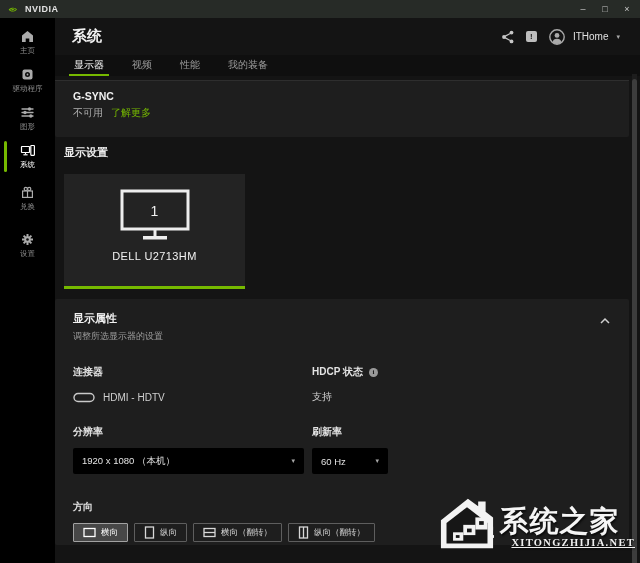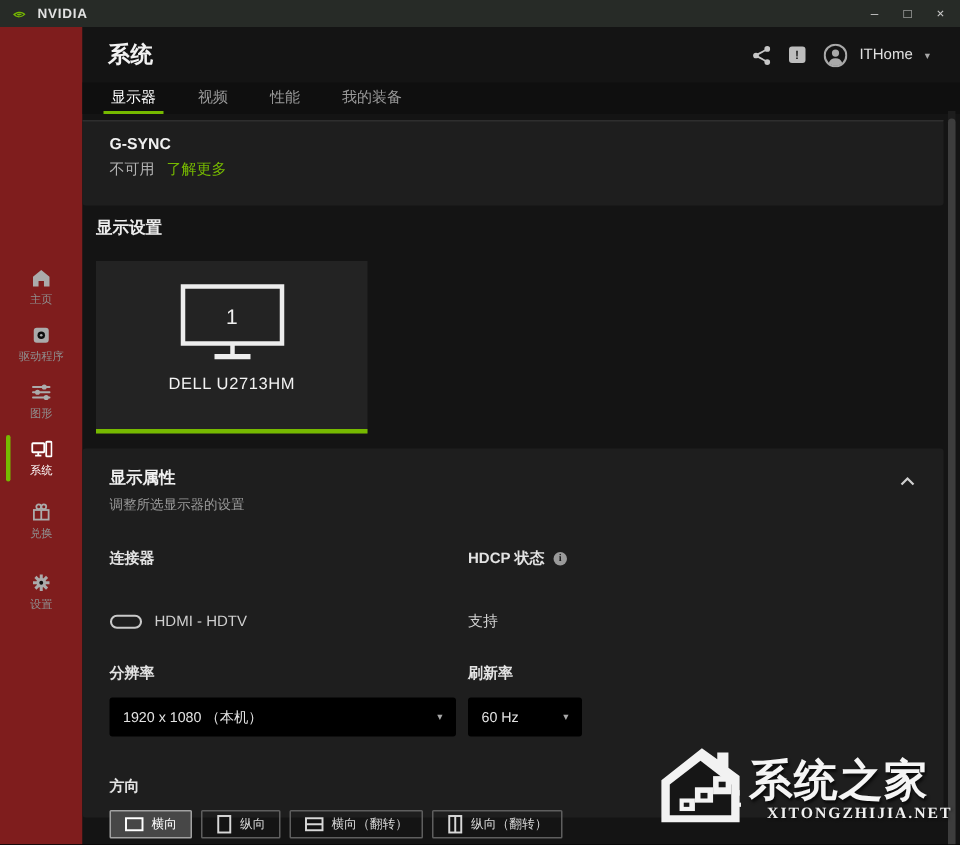--- a/index.html
+++ b/index.html
@@ -10,21 +10,21 @@
     font-family:"Liberation Sans","DejaVu Sans",sans-serif;
   }
   
   .titlebar { height:18px; background:#272b27; display:flex; align-items:center; padding:0 6px 0 8px; }
   .nv-logo { width:11px; height:11px; margin-right:6px; }
   .app-name { font-size:9px; font-weight:700; letter-spacing:0.5px; color:#e2e2e2; }
   .win-controls { margin-left:auto; display:flex; gap:8px; }
   .win-btn { width:14px; text-align:center; font-size:9px; color:#c9c9c9; cursor:default; }
   
   .body-row { display:flex; height:545px; }
-  .sidebar { width:55px; background:#7f1d1d; display:flex; flex-direction:column; align-items:stretch; padding-top:6px;justify-content:center; }
+  .sidebar { width:55px; background:#000000; display:flex; flex-direction:column; align-items:stretch; padding-top:6px; }
   .side-item { position:relative; display:flex; flex-direction:column; align-items:center; gap:2px; padding:5px 0; margin-bottom:1px; color:#8f8f8f; }
   .side-item .side-icon { color:#ababab; height:15px; }
   .side-item .side-label { font-size:7.5px; }
   .side-item.selected { color:#ffffff; }
   .side-item.selected .side-icon { color:#ffffff; }
   .side-item.selected::before { content:""; position:absolute; left:4px; top:3px; bottom:3px; width:3px; border-radius:2px; background:#76b900; }
   .side-gap1 { margin-top:4px; }
   .side-gap2 { margin-top:9px; }
   
   .main { flex:1; position:relative; background:#141414; }
@@ -59,41 +59,41 @@
   .props-head { display:flex; align-items:flex-start; padding:12px 18px 0 18px; }
   .props-title { font-size:11px; font-weight:700; color:#f0f0f0; }
   .props-sub { margin-top:4px; font-size:9px; color:#9b9b9b; }
   .chev-btn { margin-left:auto; margin-top:6px; }
   .prow { display:flex; padding:0 18px; align-items:center; }
   .col1 { width:239px; display:flex; align-items:center; }
   .col2 { display:flex; align-items:center; }
   .field-label { font-size:10px; font-weight:600; color:#e3e3e3; }
   .field-value { font-size:10px; color:#cfcfcf; }
   .labels-1 { margin-top:22px; }
-  .values-1 { margin-top:28px; }
+  .values-1 { margin-top:11px; }
   .labels-2 { margin-top:21px; }
   .selects-1 { margin-top:9px; }
   .orient-label-row { margin-top:26px; }
   .orient-btn-row { margin-top:9px; }
   .hdmi-icon { margin-right:8px; display:flex; }
   .info-dot { margin-left:6px; width:9px; height:9px; border-radius:50%; background:#9a9a9a; color:#1d1d1d; font-size:7px; font-weight:700; display:flex; align-items:center; justify-content:center; font-family:"Liberation Serif",serif; }
   .select { height:26px; background:#000000; border-radius:2px; display:flex; align-items:center; padding:0 9px; font-size:9.5px; color:#e3e3e3; }
   .select-res { width:231px; }
   .select-hz { width:76px; }
   .select .caret { margin-left:auto; }
   .obtn { height:19px; display:inline-flex; align-items:center; gap:5px; padding:0 9px; margin-right:6px; font-size:8.5px; color:#d8d8d8; background:transparent; border:1px solid #5e5e5e; border-radius:1px; }
   .obtn.selected { background:#474747; border-color:#a2a2a2; color:#ffffff; }
   
   .scrollbar { position:absolute; top:56px; right:3px; bottom:0; width:5px; background:#1d1d1d; }
   .scroll-thumb { position:absolute; top:5px; left:0; width:5px; height:490px; border-radius:3px; background:#3d3d3d; }
   
   .watermark { position:absolute; right:5px; bottom:13px; display:flex; align-items:flex-end; gap:3px; }
   .wm-text { display:flex; flex-direction:column; padding-bottom:2px; }
   .wm-title { font-size:29px; font-weight:700; line-height:1; letter-spacing:1px; color:#f5f5f5; text-shadow:1px 2px 2px rgba(0,0,0,0.65); }
-  .wm-domain { margin-top:1px; margin-left:12px; font-size:10.5px; font-weight:700; letter-spacing:1.3px; color:#f0f0f0; font-family:"Liberation Serif",serif; text-shadow:1px 1px 2px rgba(0,0,0,0.65); }
+  .wm-domain { margin-top:1px; margin-left:12px; font-size:10.5px; font-weight:700; letter-spacing:1.3px; color:#f0f0f0; font-family:"Liberation Serif",serif; text-shadow:1px 1px 2px rgba(0,0,0,0.65);text-decoration:underline; }
 </style>
 </head>
 <body>
 
 <div class="app">
 
   <div class="titlebar">
     <svg class="nv-logo" viewBox="0 0 16 16">
       <path d="M6.2 5.6 C3.6 5.9 1.8 7.4 1 8.3 c1.5 1.7 3.8 3 6.5 2.7 2.8-.3 4.8-2.2 5.6-3 C11.6 6.3 9.3 5.2 6.2 5.6 Z M7 6.7 c1.9-.2 3.4.6 4.3 1.4 -.8.8-2.2 1.8-4 1.9 C5.4 10.1 4 9.2 3.2 8.3 3.9 7.6 5.2 6.9 7 6.7 Z" fill="#76b900"></path>
       <path d="M6.9 7.2 c-1 .1-1.8.7-2.3 1.1 .6.6 1.5 1.1 2.5 1 1-.1 1.9-.7 2.4-1.2 C8.9 7.6 8 7.1 6.9 7.2 Z" fill="#76b900"></path>

